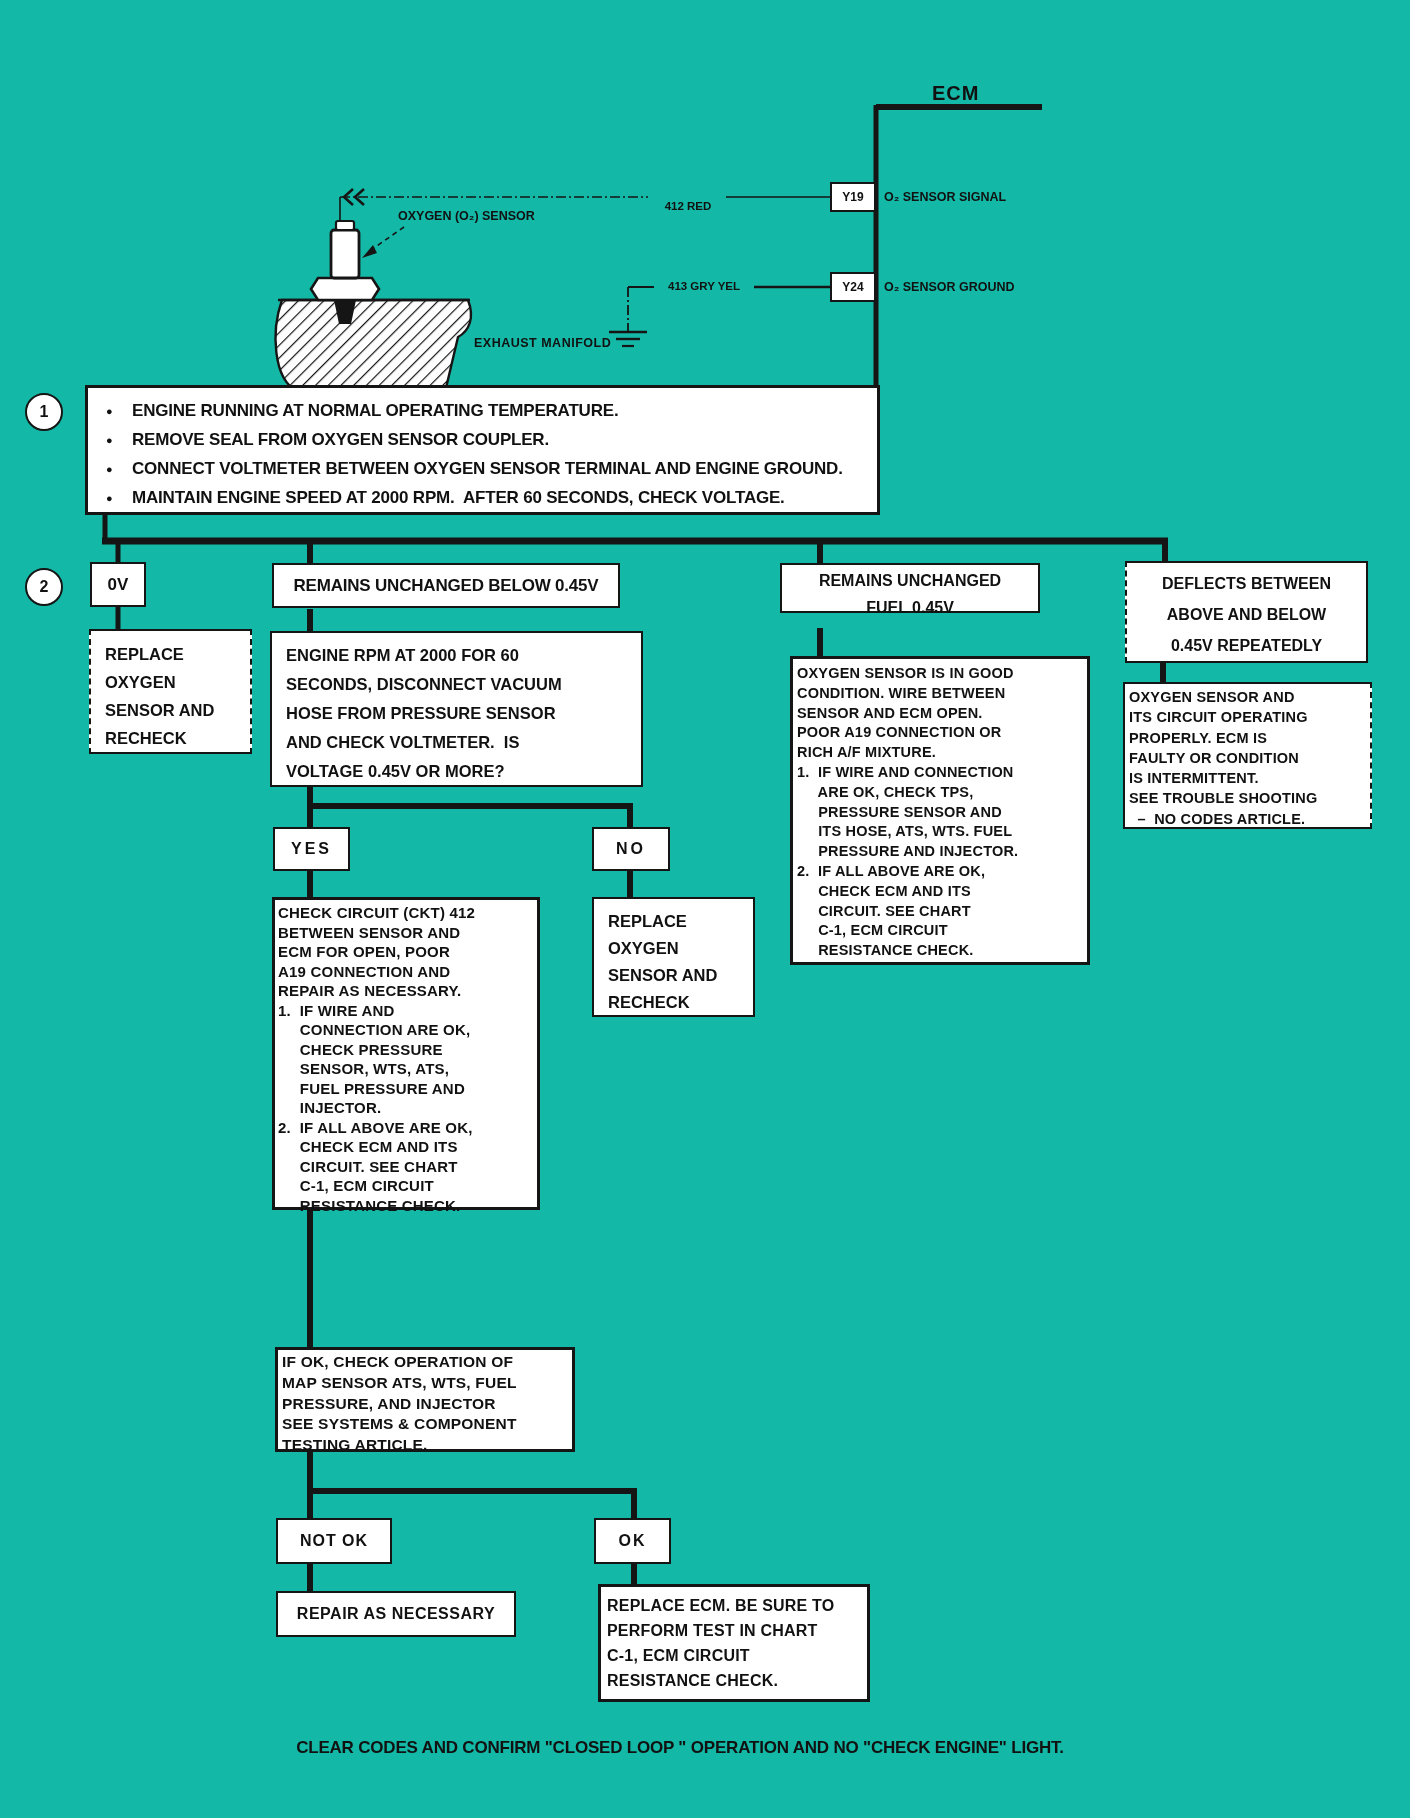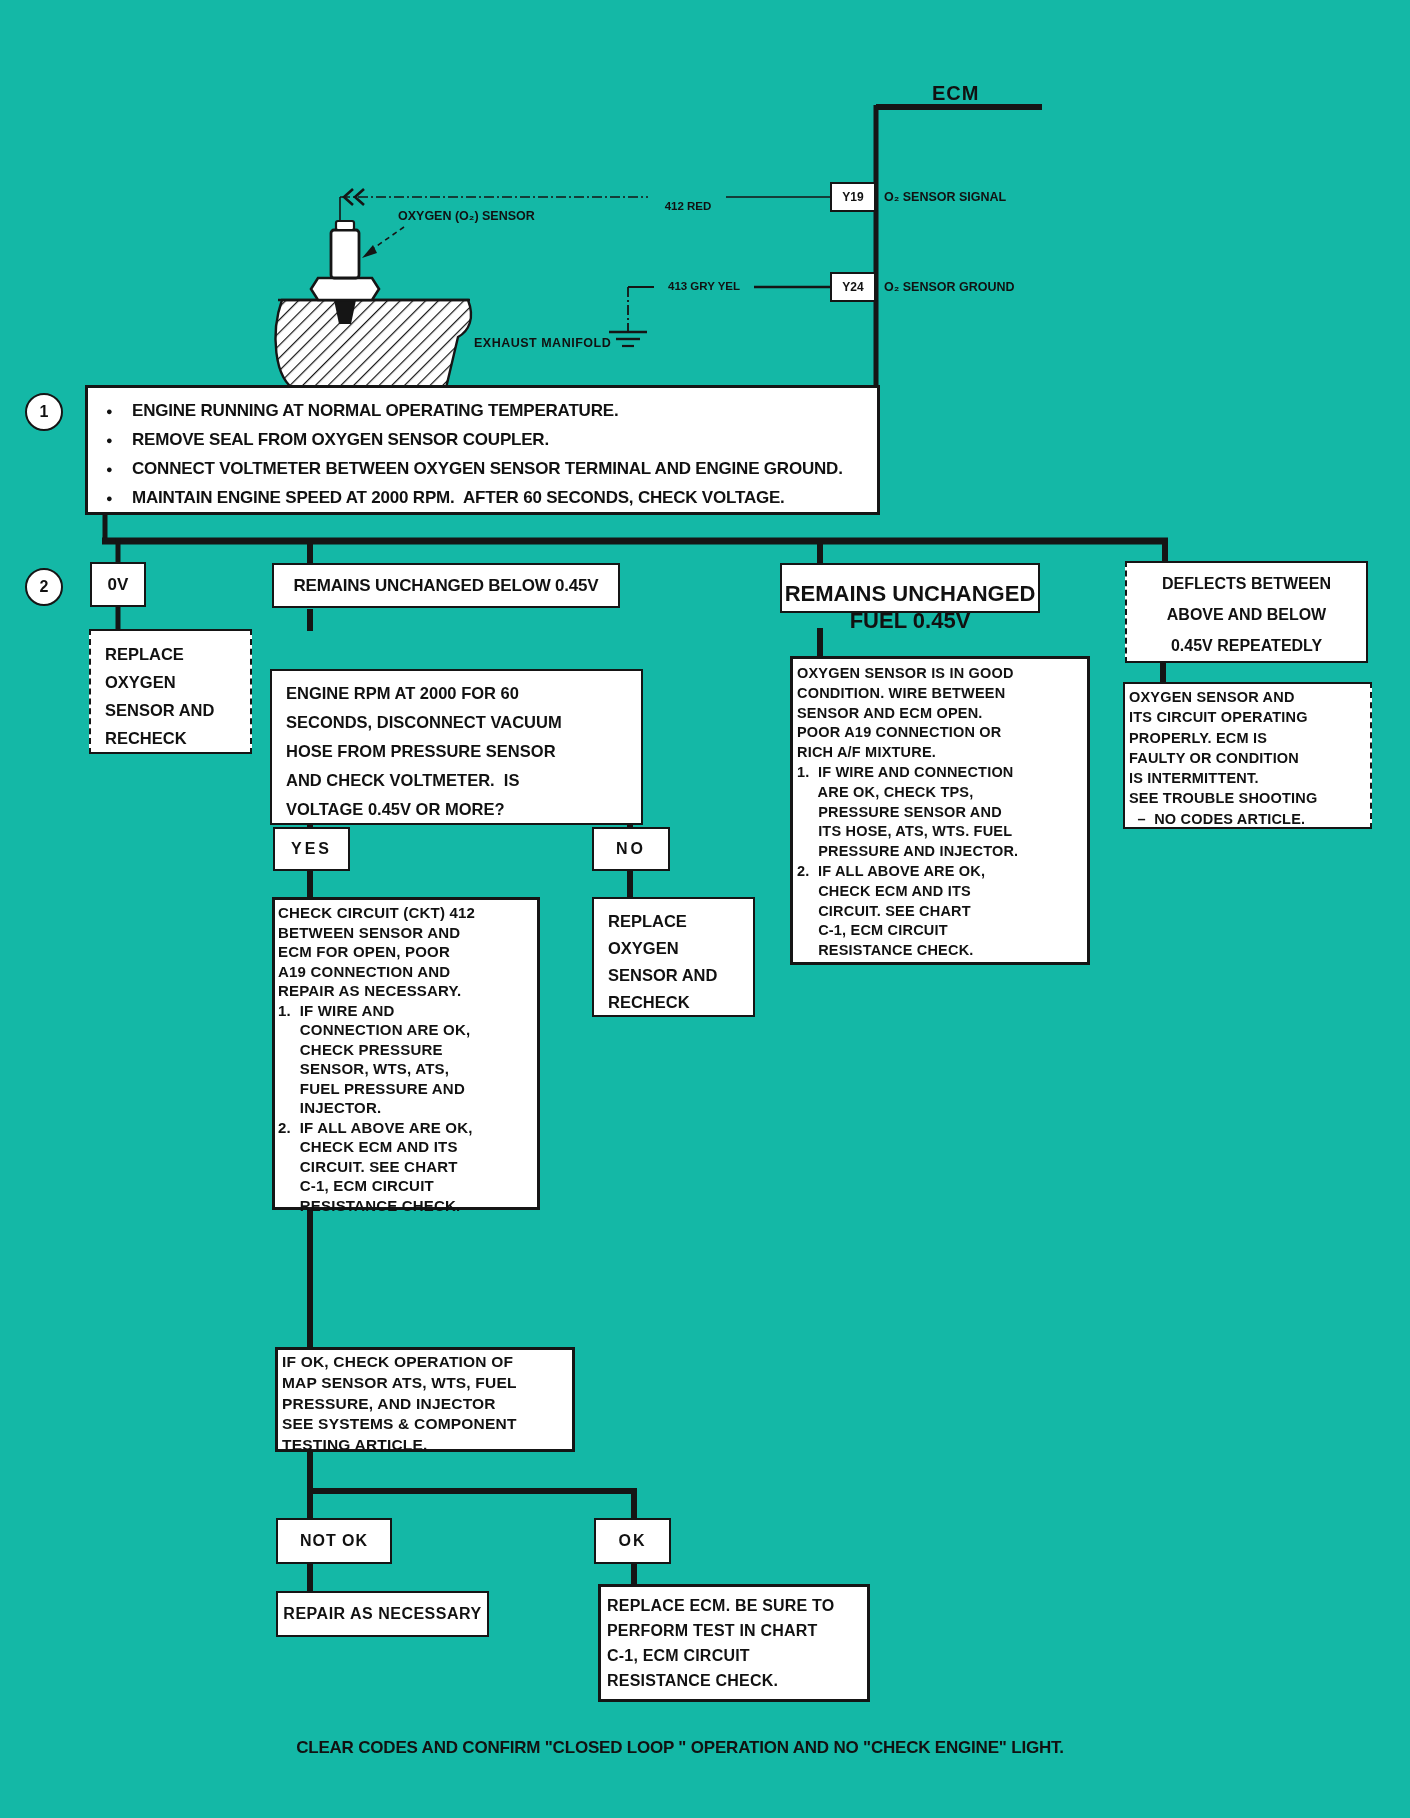--- a/index.html
+++ b/index.html
@@ -126,42 +126,42 @@
       <div class="bullet-line">CONNECT VOLTMETER BETWEEN OXYGEN SENSOR TERMINAL AND ENGINE GROUND.</div>
       <div class="bullet-line">MAINTAIN ENGINE SPEED AT 2000 RPM.  AFTER 60 SECONDS, CHECK VOLTAGE.</div>
     </div>
 
   <div class="c-num" style="left:25px;top:568px;">2</div>
 
   <div class="box ctr" style="left:90px;top:562px;width:56px;height:45px;font-size:17px;">0V</div>
 
   <div class="box ctr" style="left:272px;top:563px;width:348px;height:45px;font-size:17px;letter-spacing:-0.2px;">REMAINS UNCHANGED BELOW 0.45V</div>
 
-  <div class="box stack" style="left:780px;top:563px;width:260px;height:50px;text-align:center;font-size:22px;line-height:27px;padding-top:15px;">
+  <div class="box stack" style="left:780px;top:563px;width:260px;height:50px;text-align:center;font-size:16px;line-height:27px;padding-top:2px;">
 
   <div class="ln">REMAINS UNCHANGED</div>
       <div class="ln">FUEL 0.45V</div>
     </div>
 
   <div class="box stack dashl" style="left:1125px;top:561px;width:243px;height:102px;text-align:center;font-size:16px;line-height:31px;padding-top:5px;">
 
   <div class="ln">DEFLECTS BETWEEN</div>
       <div class="ln">ABOVE AND BELOW</div>
       <div class="ln">0.45V REPEATEDLY</div>
     </div>
 
   <div class="box stack dashlr" style="left:89px;top:629px;width:163px;height:125px;font-size:16.5px;line-height:28px;padding:9px 6px 0 14px;">
 
   <div class="ln">REPLACE</div>
       <div class="ln">OXYGEN</div>
       <div class="ln">SENSOR AND</div>
       <div class="ln">RECHECK</div>
     </div>
 
-  <div class="box stack" style="left:270px;top:631px;width:373px;height:156px;font-size:16.5px;line-height:29px;padding:8px 4px 0 14px;margin-top:38px;">
+  <div class="box stack" style="left:270px;top:631px;width:373px;height:156px;font-size:16.5px;line-height:29px;padding:8px 4px 0 14px;">
 
   <div class="ln">ENGINE RPM AT 2000 FOR 60</div>
       <div class="ln">SECONDS, DISCONNECT VACUUM</div>
       <div class="ln">HOSE FROM PRESSURE SENSOR</div>
       <div class="ln">AND CHECK VOLTMETER.  IS</div>
       <div class="ln">VOLTAGE 0.45V OR MORE?</div>
     </div>
 
   <div class="box b3 stack" style="left:778px;top:656px;width:300px;height:309px;font-size:14.5px;line-height:19.8px;padding:5px 2px 0 4px;letter-spacing:0.2px;margin-left:12px;">
 
@@ -229,21 +229,21 @@
   <div class="ln">IF OK, CHECK OPERATION OF</div>
       <div class="ln">MAP SENSOR ATS, WTS, FUEL</div>
       <div class="ln">PRESSURE, AND INJECTOR</div>
       <div class="ln">SEE SYSTEMS &amp; COMPONENT</div>
       <div class="ln">TESTING ARTICLE.</div>
     </div>
 
   <div class="box ctr" style="left:276px;top:1518px;width:116px;height:46px;font-size:16px;letter-spacing:1px;">NOT OK</div>
   <div class="box ctr" style="left:594px;top:1518px;width:77px;height:46px;font-size:16px;letter-spacing:2px;">OK</div>
 
-  <div class="box ctr" style="left:276px;top:1591px;width:213px;height:46px;font-size:16px;letter-spacing:0.5px;">REPAIR AS NECESSARY</div>
+  <div class="box ctr" style="left:276px;top:1591px;width:240px;height:46px;font-size:16px;letter-spacing:0.5px;">REPAIR AS NECESSARY</div>
 
   <div class="box b3 stack" style="left:598px;top:1584px;width:272px;height:118px;font-size:16px;line-height:25px;padding:6px 4px 0 6px;letter-spacing:0.2px;">
 
   <div class="ln">REPLACE ECM. BE SURE TO</div>
       <div class="ln">PERFORM TEST IN CHART</div>
       <div class="ln">C-1, ECM CIRCUIT</div>
       <div class="ln">RESISTANCE CHECK.</div>
     </div>
 
   <div class="lbl" style="left:0;top:1738px;width:1360px;text-align:center;font-size:17px;letter-spacing:-0.2px;">CLEAR CODES AND CONFIRM "CLOSED LOOP " OPERATION AND NO "CHECK ENGINE" LIGHT.</div>

